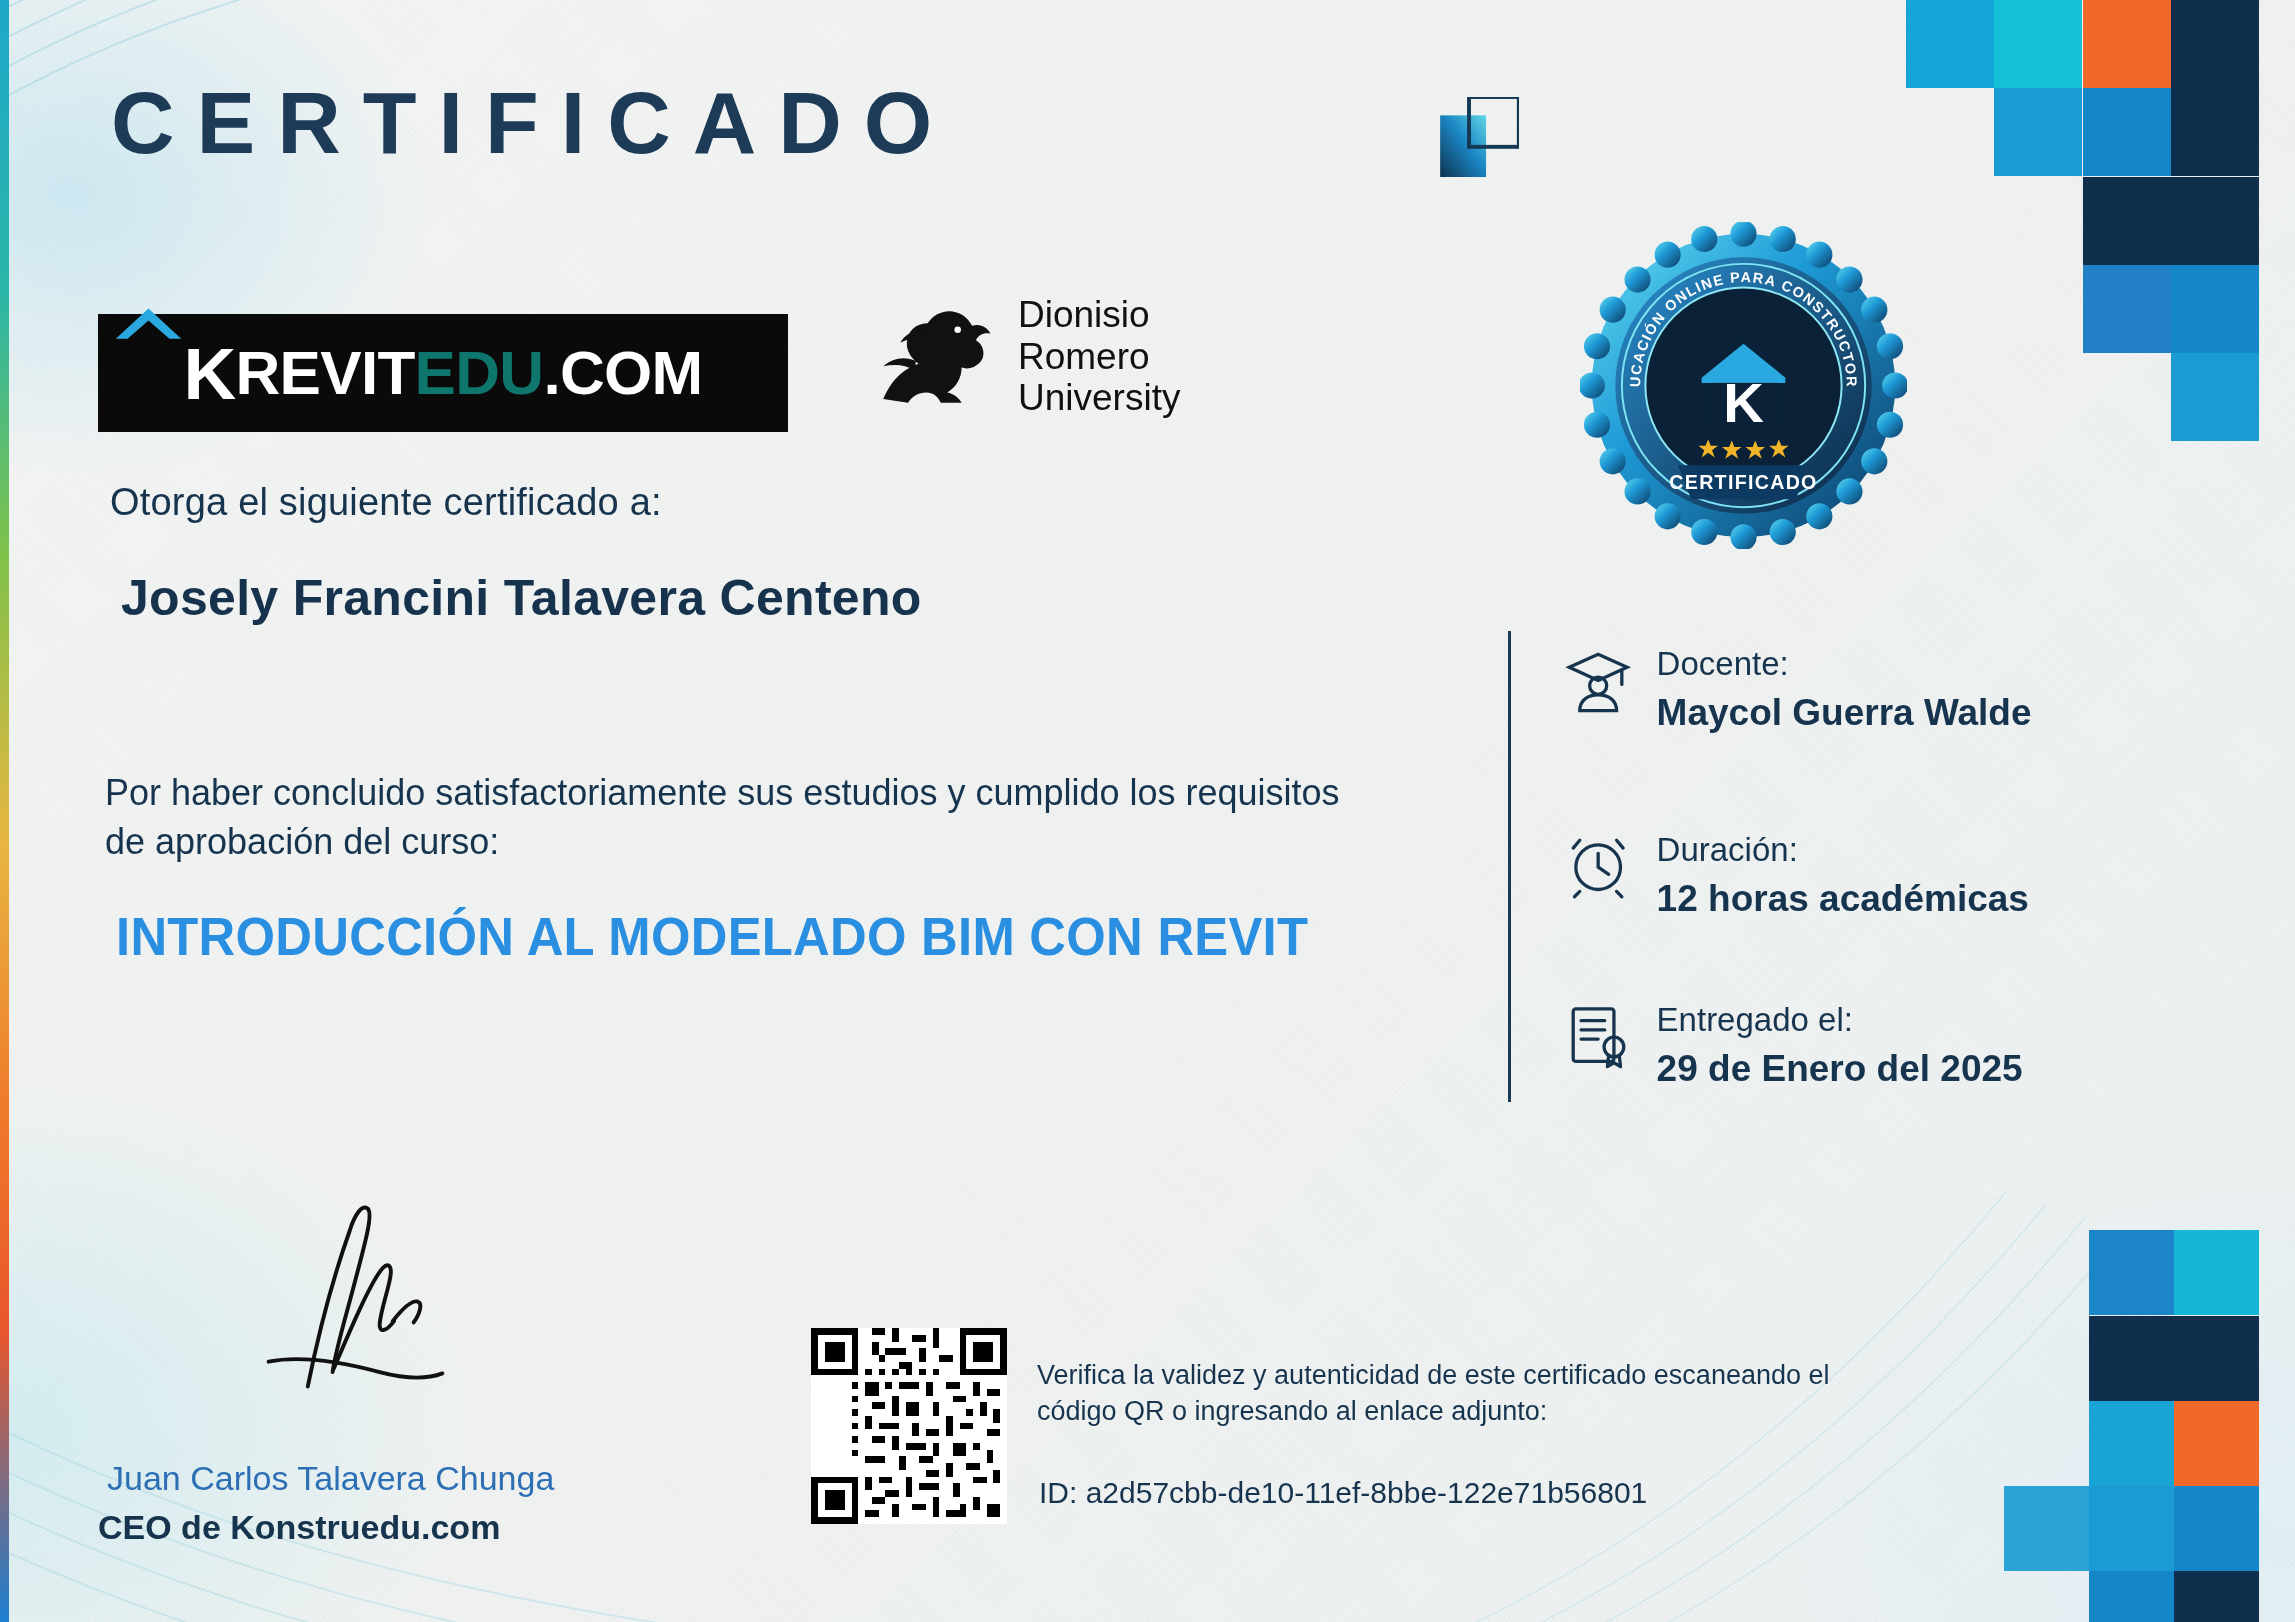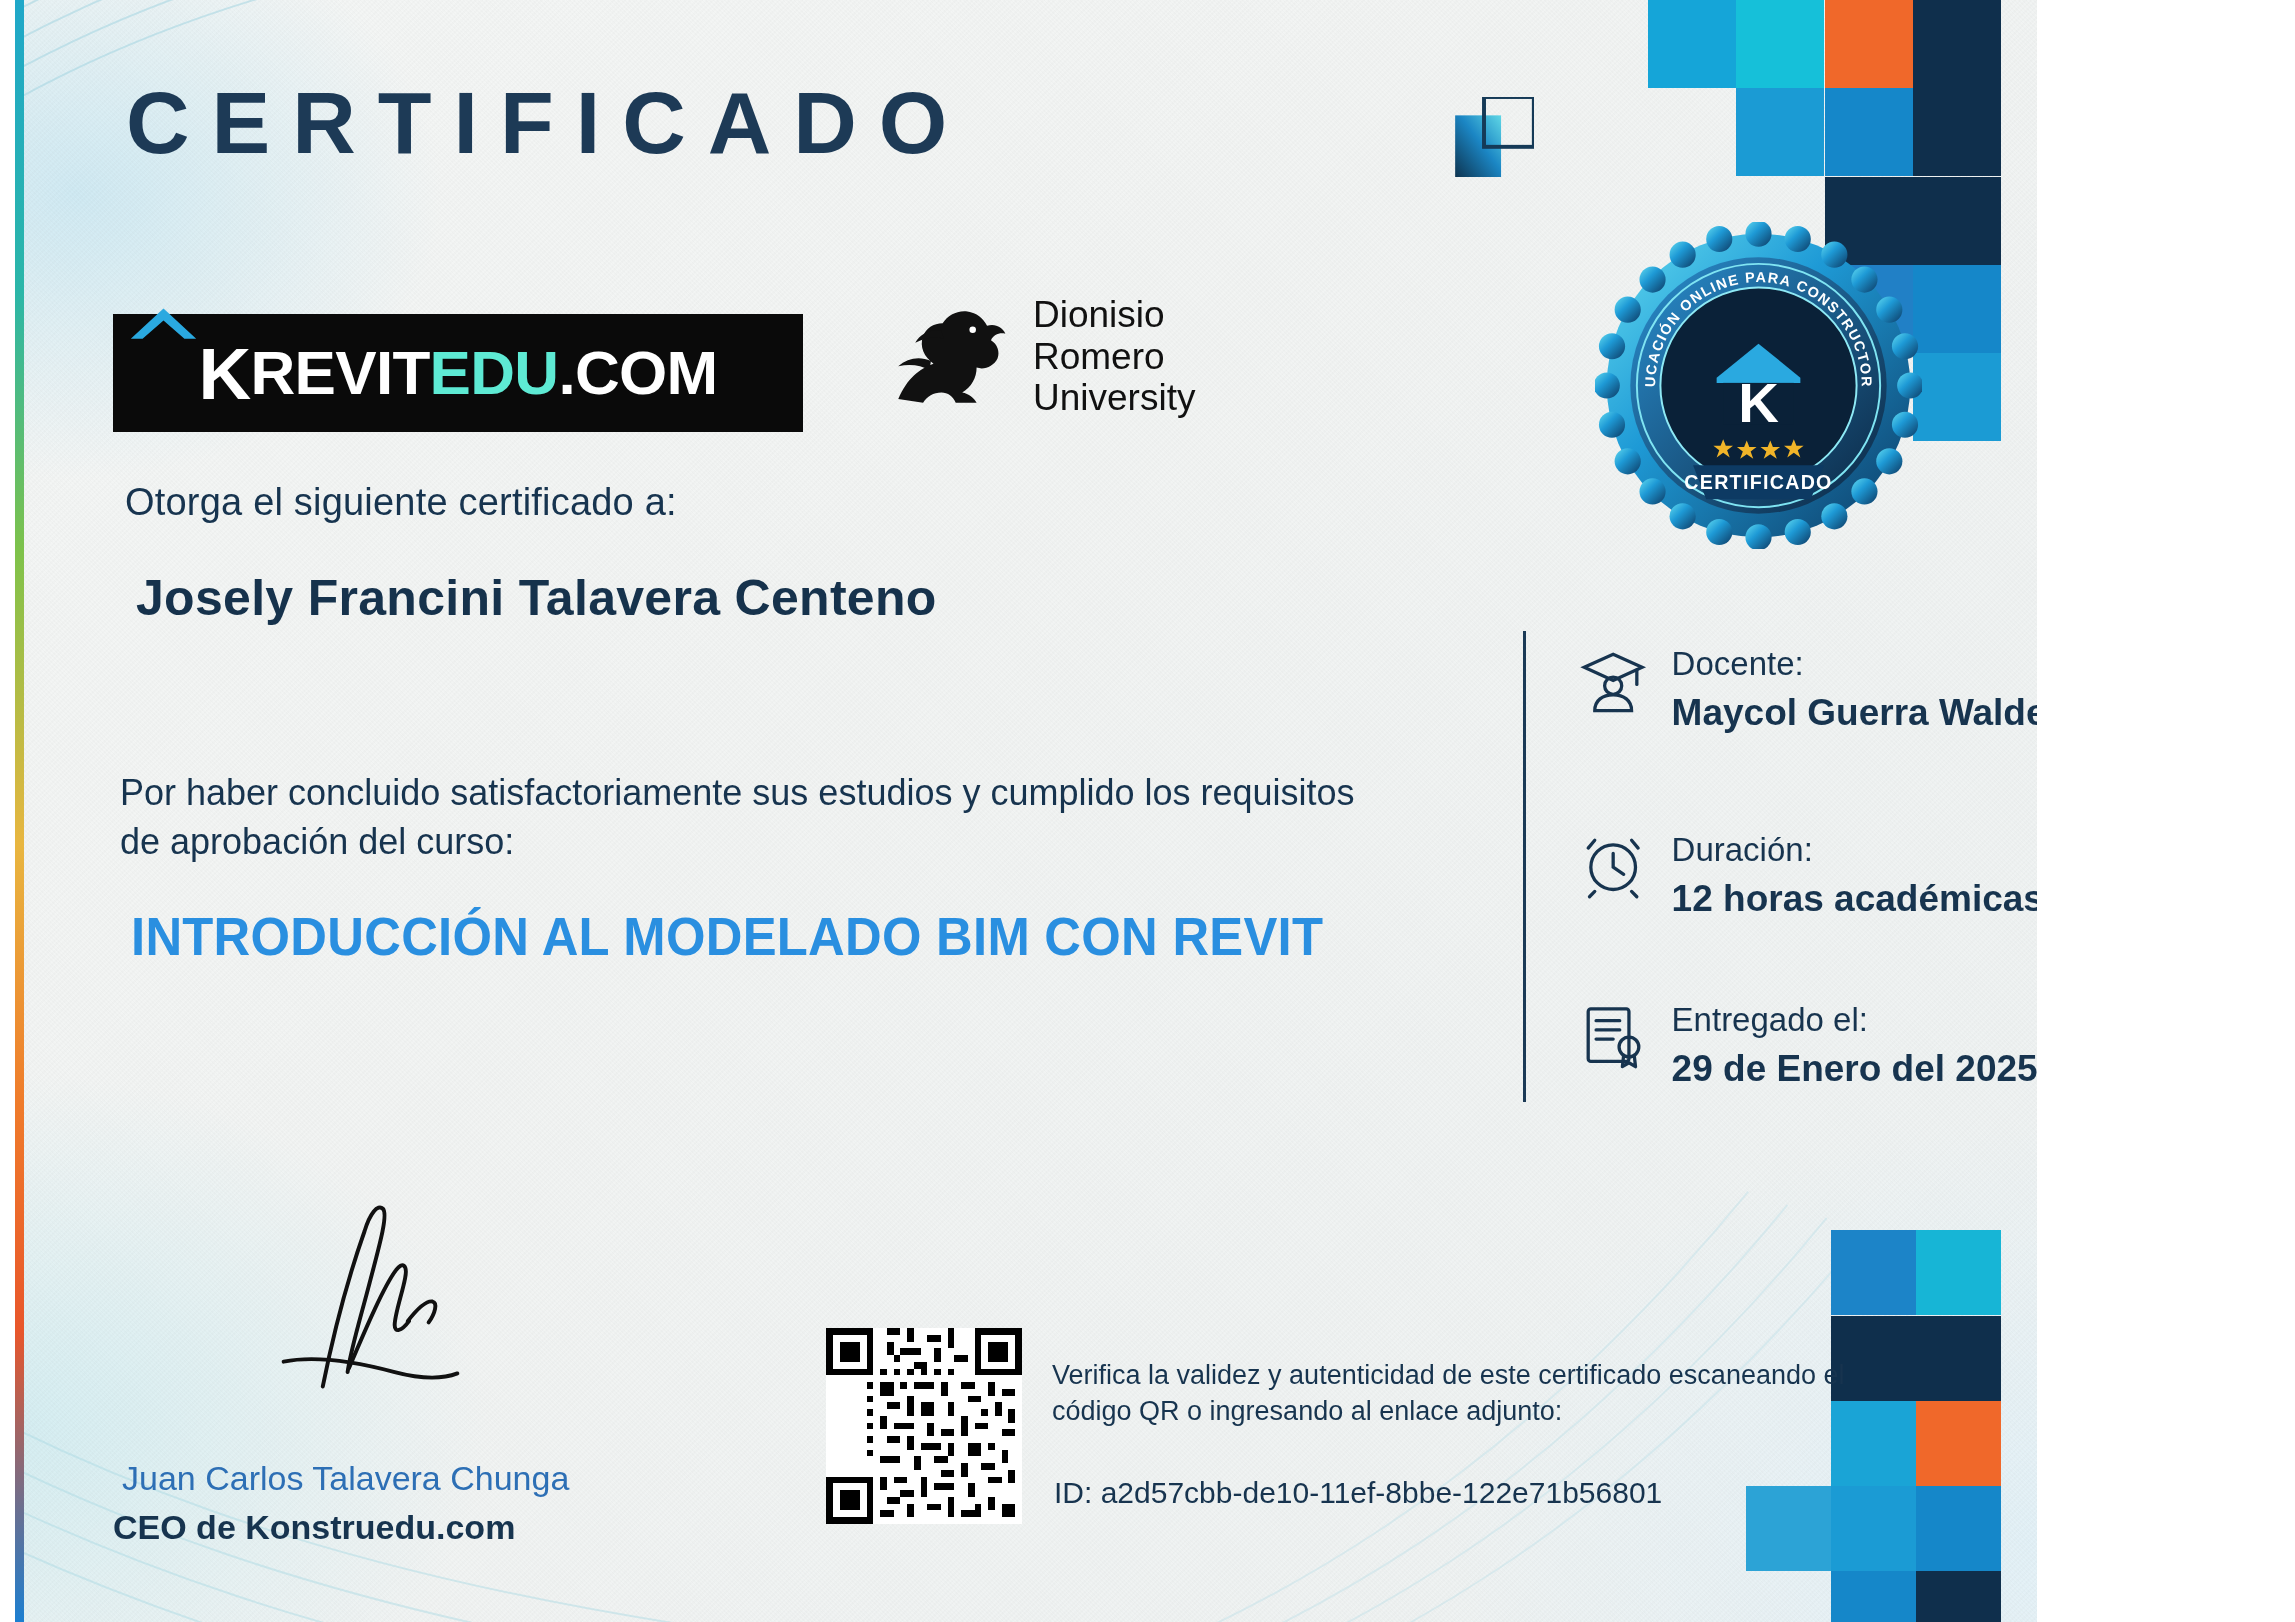--- a/index.html
+++ b/index.html
@@ -5,29 +5,28 @@
   * { box-sizing: border-box; margin: 0; padding: 0; }
   html, body {
     width: 2295px; height: 1623px;
     font-family: "Liberation Sans", sans-serif;
     background: #ffffff;
     overflow: hidden;
   }
 
   .certificate {
     position: relative;
-    width: 2022px;
+    width: 2295px;
     height: 1623px;
     background:
       radial-gradient(ellipse 589px 458px at 3% 12%, #cfeaf3 0%, rgba(207,234,243,0) 62%),
       radial-gradient(ellipse 785px 589px at 0% 88%, #d5eef2 0%, rgba(213,238,242,0) 60%),
       radial-gradient(ellipse 916px 654px at 100% 95%, #e3f1f7 0%, rgba(227,241,247,0) 65%),
       linear-gradient(135deg, #f4f6f5 0%, #f2f4f3 40%, #eef2f2 100%);
     overflow: hidden;
-    margin-left: 15px;
   }
 
   
   .texture {
     position: absolute; inset: 0;
     background-image:
       repeating-linear-gradient(45deg, rgba(0,0,0,0.012) 0 1.3px, rgba(255,255,255,0.012) 1.3px 2.6px),
       repeating-linear-gradient(-45deg, rgba(0,0,0,0.010) 0 2px, rgba(255,255,255,0.010) 2px 3.9px);
     pointer-events: none;
   }
@@ -62,21 +61,21 @@
 
   .konstruedu-logo {
     position: absolute; top: 314px; left: 98px;
     width: 690px; height: 118px;
     background: #0a0a0a;
     display: flex; align-items: center; justify-content: center;
   }
   .ke-text { font-size: 62px; font-weight: 700; letter-spacing: -0.7px; line-height: 1; display:flex; align-items:center;}
   .ke-k { color: #ffffff; font-size: 73px; }
   .ke-onstru { color: #ffffff; }
-  .ke-edu { color: #5eead4; }
+  .ke-edu { color: #0f766e; }
   .ke-com { color: #ffffff; }
   .ke-roof { position: absolute; left: 113px; top: 306px; width: 71px; height: 34px; }
 
   .dru { position: absolute; top: 288px; left: 870px; width: 393px; height: 137px; display: flex; align-items: center; gap: 17px; }
   .dru-text { font-size: 37px; line-height: 1.12; color: #111; font-family: "Liberation Sans", sans-serif; }
 
   .seal { position: absolute; top: 222px; left: 1580px; width: 327px; height: 327px; }
 
   .otorga {
     position: absolute; top: 481px; left: 110px;

